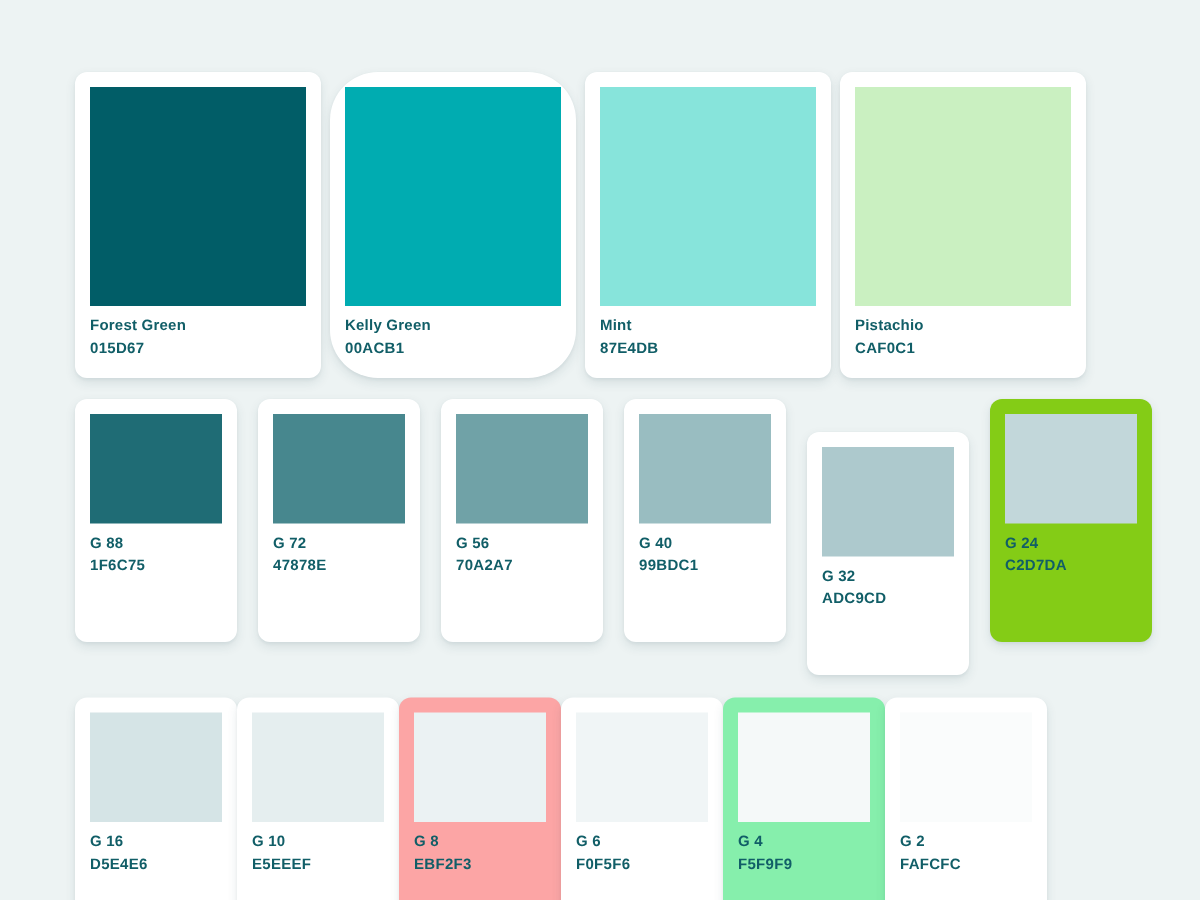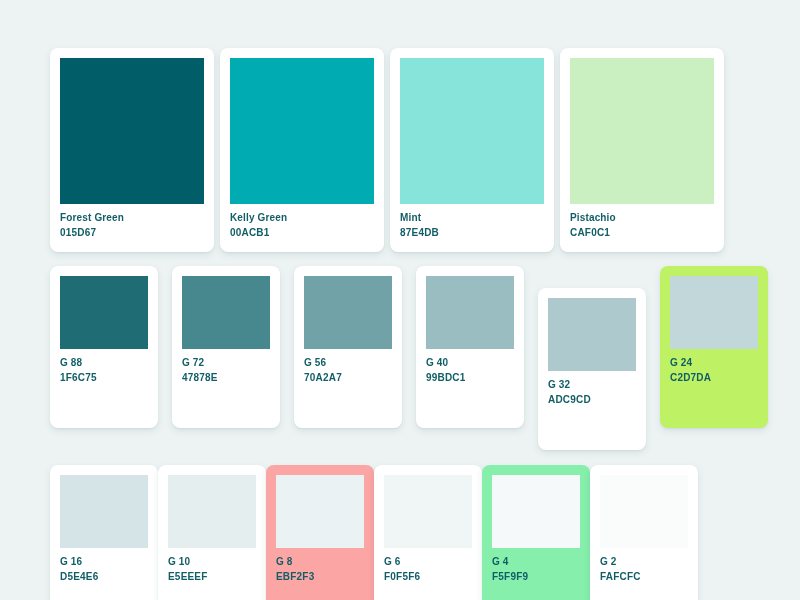--- a/index.html
+++ b/index.html
@@ -100,21 +100,21 @@
 <div id="palette-root">
 
   <div class="swatch-row row-primary">
       <div class="swatch-card" style="background: rgb(255, 255, 255);">
         <div class="swatch-chip" style="background: rgb(1, 93, 103);"></div>
         <div class="swatch-meta">
           <span class="swatch-name" style="color: rgb(17, 94, 103);">Forest Green</span>
           <span class="swatch-hex" style="color: rgb(17, 94, 103);">015D67</span>
         </div>
       </div>
-      <div class="swatch-card" style="background: rgb(255, 255, 255);">
+      <div class="swatch-card" style="background: rgb(255, 255, 255); border-radius: 32px;">
         <div class="swatch-chip" style="background: rgb(0, 172, 177);"></div>
         <div class="swatch-meta">
           <span class="swatch-name" style="color: rgb(17, 94, 103);">Kelly Green</span>
           <span class="swatch-hex" style="color: rgb(17, 94, 103);">00ACB1</span>
         </div>
       </div>
       <div class="swatch-card" style="background: rgb(255, 255, 255);">
         <div class="swatch-chip" style="background: rgb(135, 228, 219);"></div>
         <div class="swatch-meta">
           <span class="swatch-name" style="color: rgb(17, 94, 103);">Mint</span>
@@ -159,21 +159,21 @@
           <span class="swatch-hex" style="color: rgb(17, 94, 103);">99BDC1</span>
         </div>
       </div>
       <div class="swatch-card" style="background: rgb(255, 255, 255); margin-top: 22px;">
         <div class="swatch-chip" style="background: rgb(173, 201, 205);"></div>
         <div class="swatch-meta">
           <span class="swatch-name" style="color: rgb(17, 94, 103);">G 32</span>
           <span class="swatch-hex" style="color: rgb(17, 94, 103);">ADC9CD</span>
         </div>
       </div>
-      <div class="swatch-card" style="background: #bef264;">
+      <div class="swatch-card" style="background: #84cc16;">
         <div class="swatch-chip" style="background: rgb(194, 215, 218);"></div>
         <div class="swatch-meta">
           <span class="swatch-name" style="color: rgb(17, 94, 103);">G 24</span>
           <span class="swatch-hex" style="color: rgb(17, 94, 103);">C2D7DA</span>
         </div>
       </div>
     </div>
 
   <div class="swatch-row row-tertiary">
       <div class="swatch-card" style="background: rgb(255, 255, 255);">

